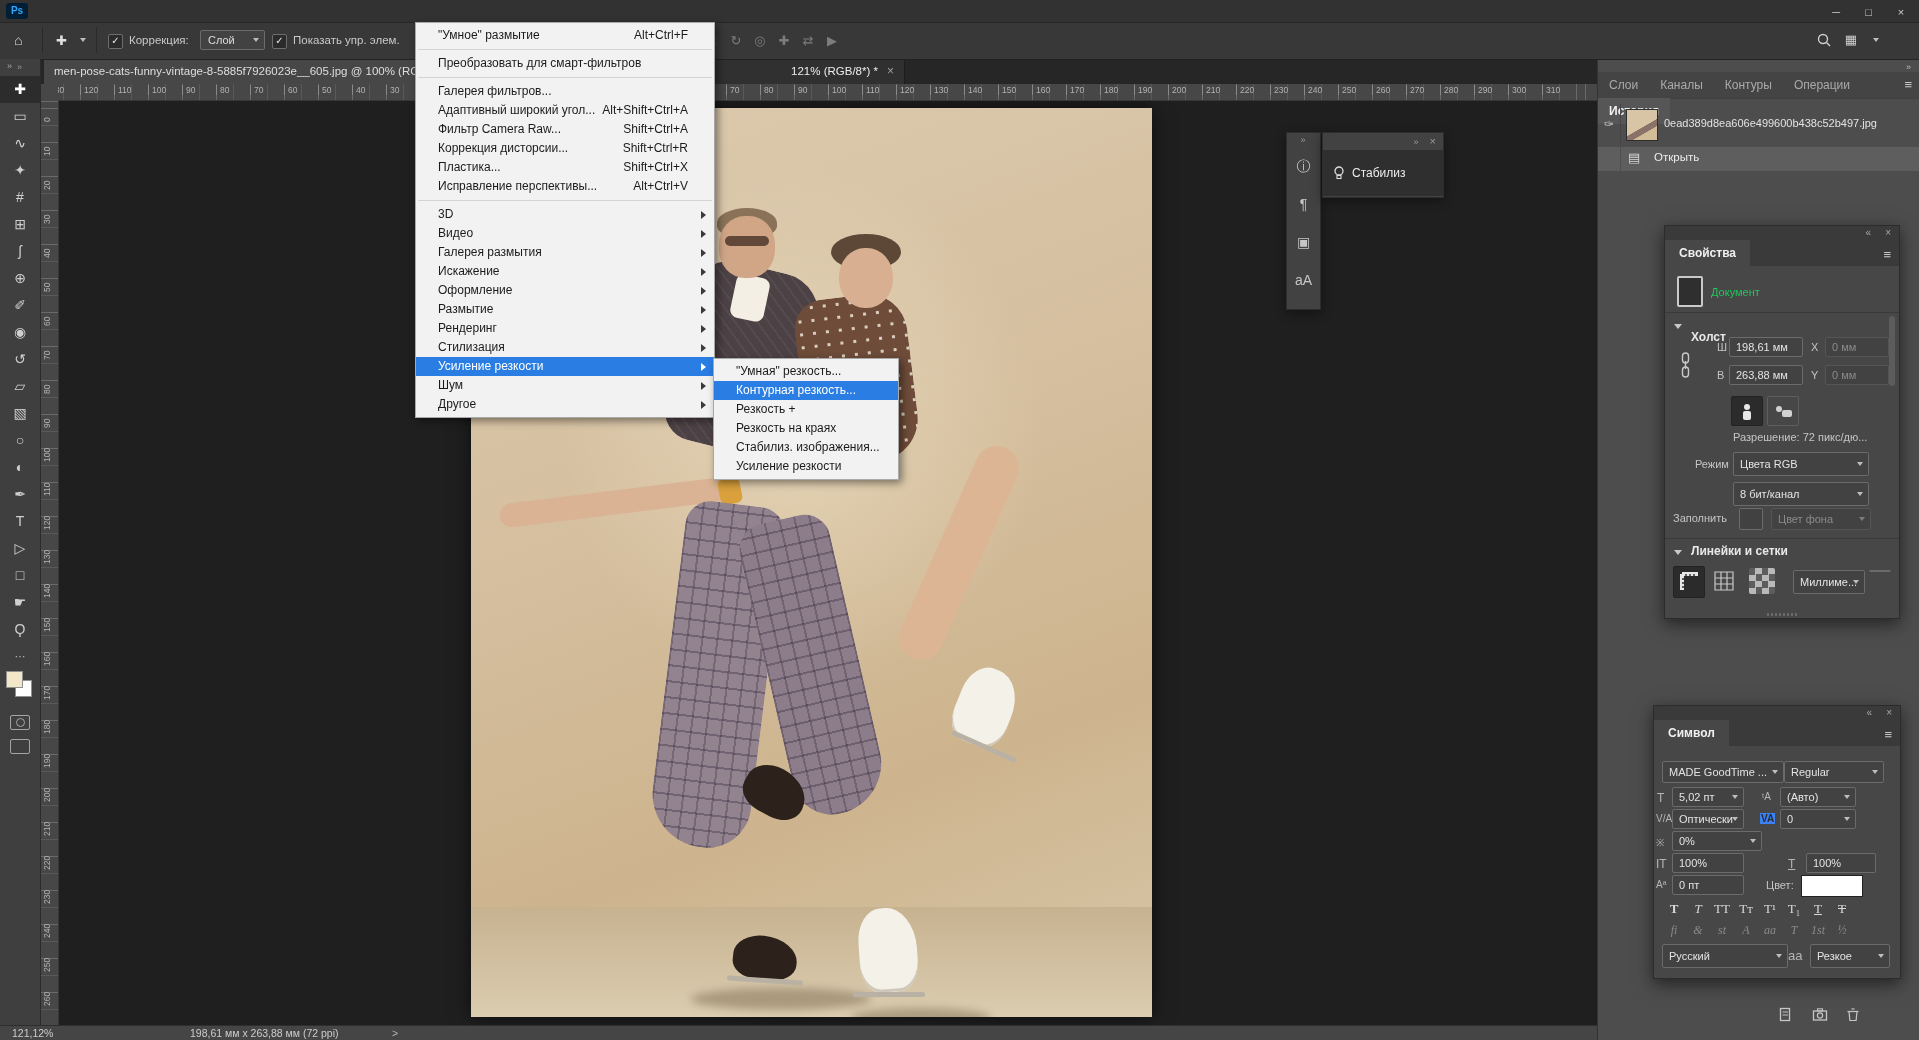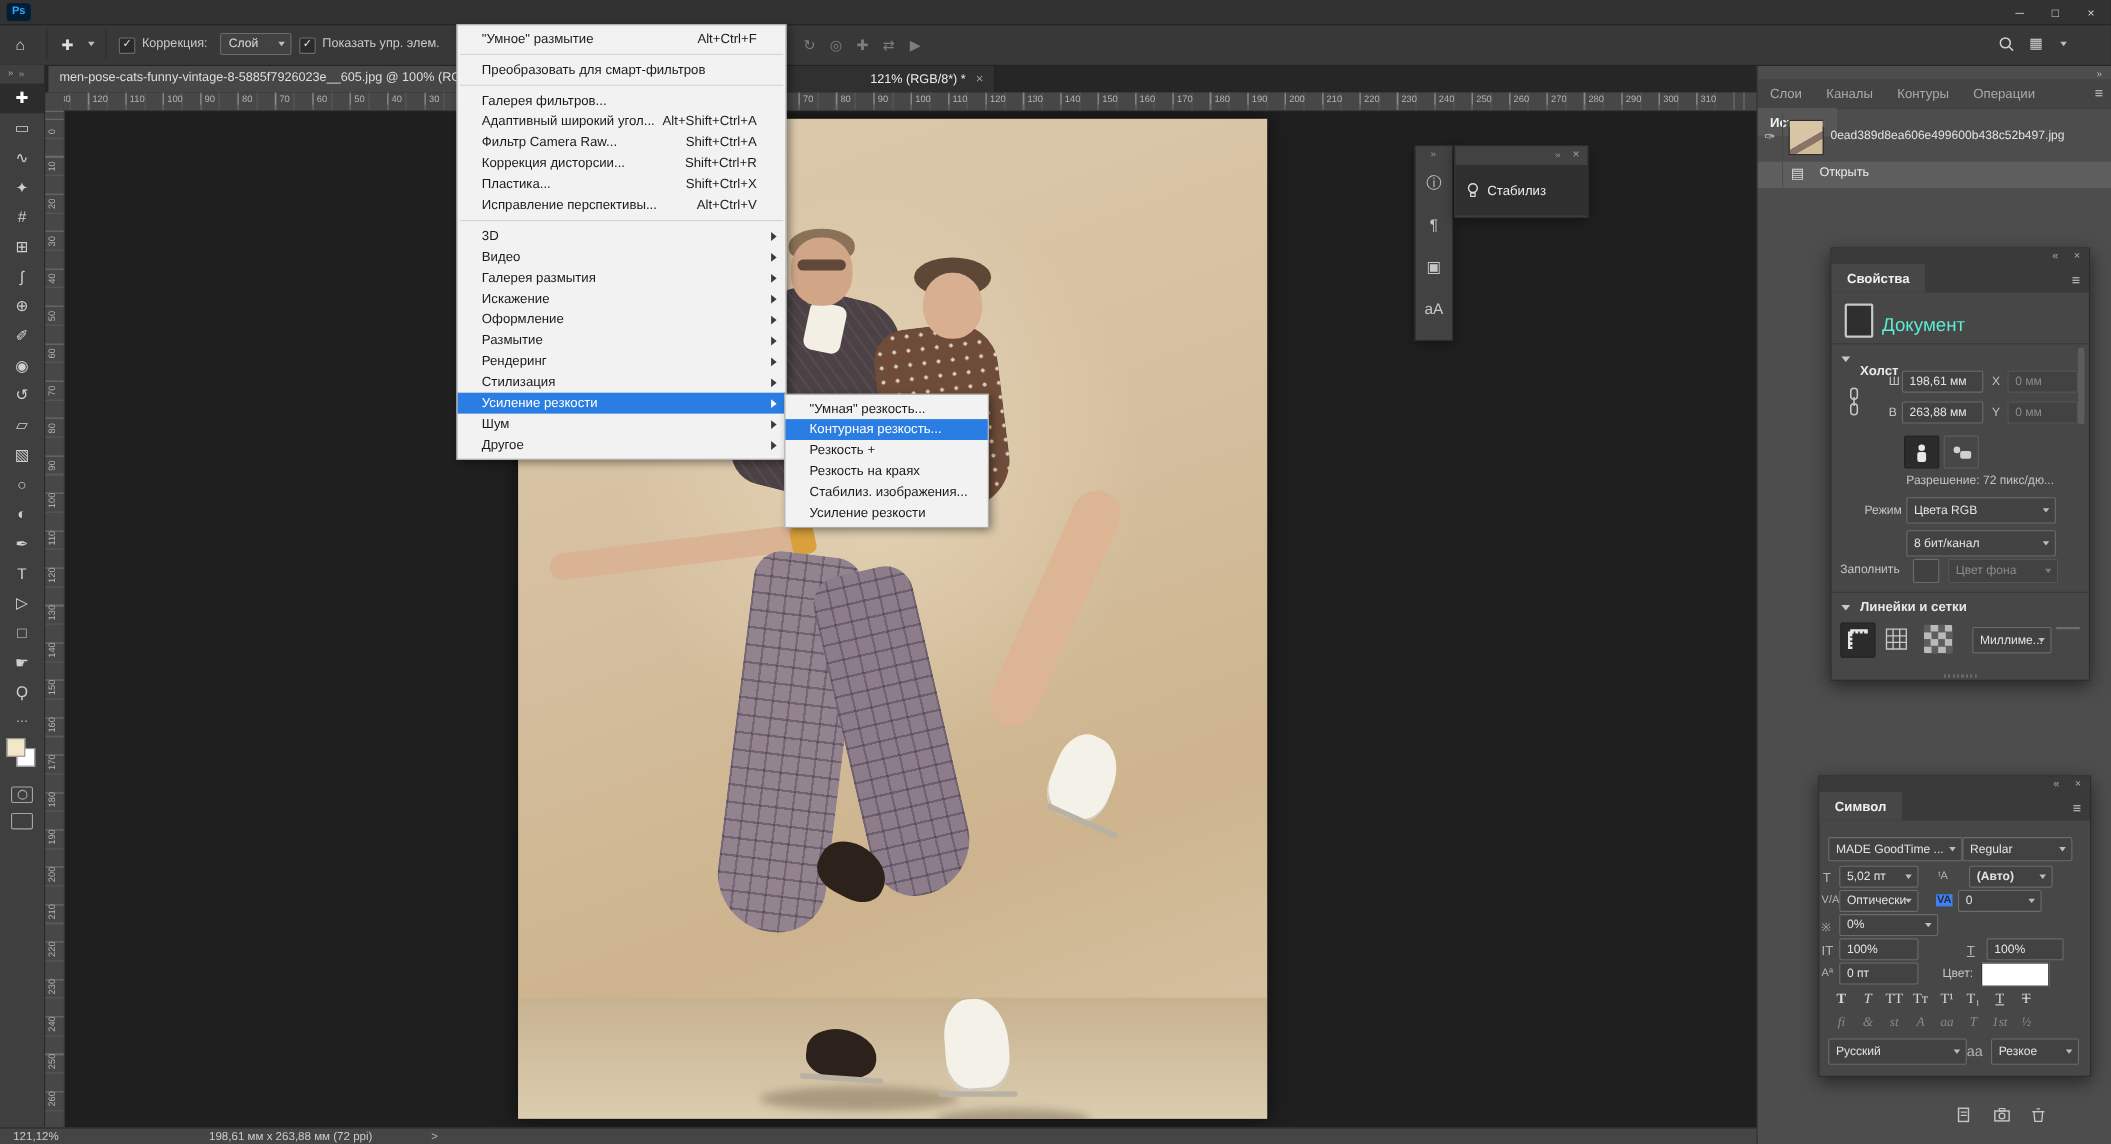--- a/index.html
+++ b/index.html
@@ -403,21 +403,21 @@
     </div>
   </div>
 
   <div id="props-panel" class="fpanel">
     <div class="fp-strip"><span>«</span><span class="cl">×</span></div>
     <div class="fp-tabrow">
       <span class="fp-tab">Свойства</span>
       <span class="fp-menu">≡</span>
     </div>
     <div class="abs" style="left:12px;top:50px;width:22px;height:27px;border:2px solid #c9c9c9;border-radius:2px;background:#2f2f2f;"></div>
-    <span class="plabel" style="left:46px;top:60px;font-size:17px;color:#5eead4;">Документ</span>
+    <span class="plabel" style="left:46px;top:60px;font-size:11px;color:#22c55e;">Документ</span>
     <div class="pdivider" style="top:86px;"></div>
     <span class="sect-chev" style="left:9px;top:98px;"></span>
     <span class="sect" style="left:26px;top:104px;">Холст</span>
     <span class="abs" style="left:14px;top:124px;">
       <svg width="13" height="30" viewBox="0 0 13 30">
           <rect x="3.5" y="3" width="6" height="10" rx="3" fill="none" stroke="#c9c9c9" stroke-width="1.4"></rect>
           <rect x="3.5" y="17" width="6" height="10" rx="3" fill="none" stroke="#c9c9c9" stroke-width="1.4"></rect>
           <line x1="6.5" y1="11" x2="6.5" y2="19" stroke="#c9c9c9" stroke-width="1.4"></line>
         </svg>
     </span>
@@ -476,21 +476,21 @@
     <div class="fp-strip"><span>«</span><span class="cl">×</span></div>
     <div class="fp-tabrow">
       <span class="fp-tab">Символ</span>
       <span class="fp-menu">≡</span>
     </div>
     <span class="pfield" style="left:8px;top:55px;width:108px;line-height:20px;"><span>MADE GoodTime ...</span><span class="dda"></span></span>
     <span class="pfield" style="left:130px;top:55px;width:86px;line-height:20px;"><span>Regular</span><span class="dda"></span></span>
     <span class="cicon" style="left:3px;top:85px;font-size:12px;">T</span>
     <span class="pfield" style="left:18px;top:81px;width:58px;"><span>5,02 пт</span><span class="dda"></span></span>
     <span class="cicon" style="left:108px;top:85px;">ᵗA</span>
-    <span class="pfield" style="left:136px;top:81px;width:62px;font-weight:bold;"><span>(Авто)</span><span class="dda"></span></span>
+    <span class="pfield" style="left:126px;top:81px;width:62px;"><span>(Авто)</span><span class="dda"></span></span>
     <span class="cicon" style="left:2px;top:107px;">V/A</span>
     <span class="pfield" style="left:18px;top:103px;width:58px;"><span>Оптически</span><span class="dda"></span></span>
     <span class="cicon" style="left:106px;top:107px;background:#3b82f6;color:#2b2b2b;padding:0 1px;font-weight:bold;">VA</span>
     <span class="pfield" style="left:126px;top:103px;width:62px;"><span>0</span><span class="dda"></span></span>
     <span class="cicon" style="left:2px;top:129px;">※</span>
     <span class="pfield" style="left:18px;top:125px;width:76px;"><span>0%</span><span class="dda"></span></span>
     <span class="cicon" style="left:2px;top:151px;font-size:12px;">IT</span>
     <span class="pfield" style="left:18px;top:147px;width:58px;">100%</span>
     <span class="cicon" style="left:134px;top:151px;font-size:12px;text-decoration:underline;">T</span>
     <span class="pfield" style="left:152px;top:147px;width:56px;">100%</span>

